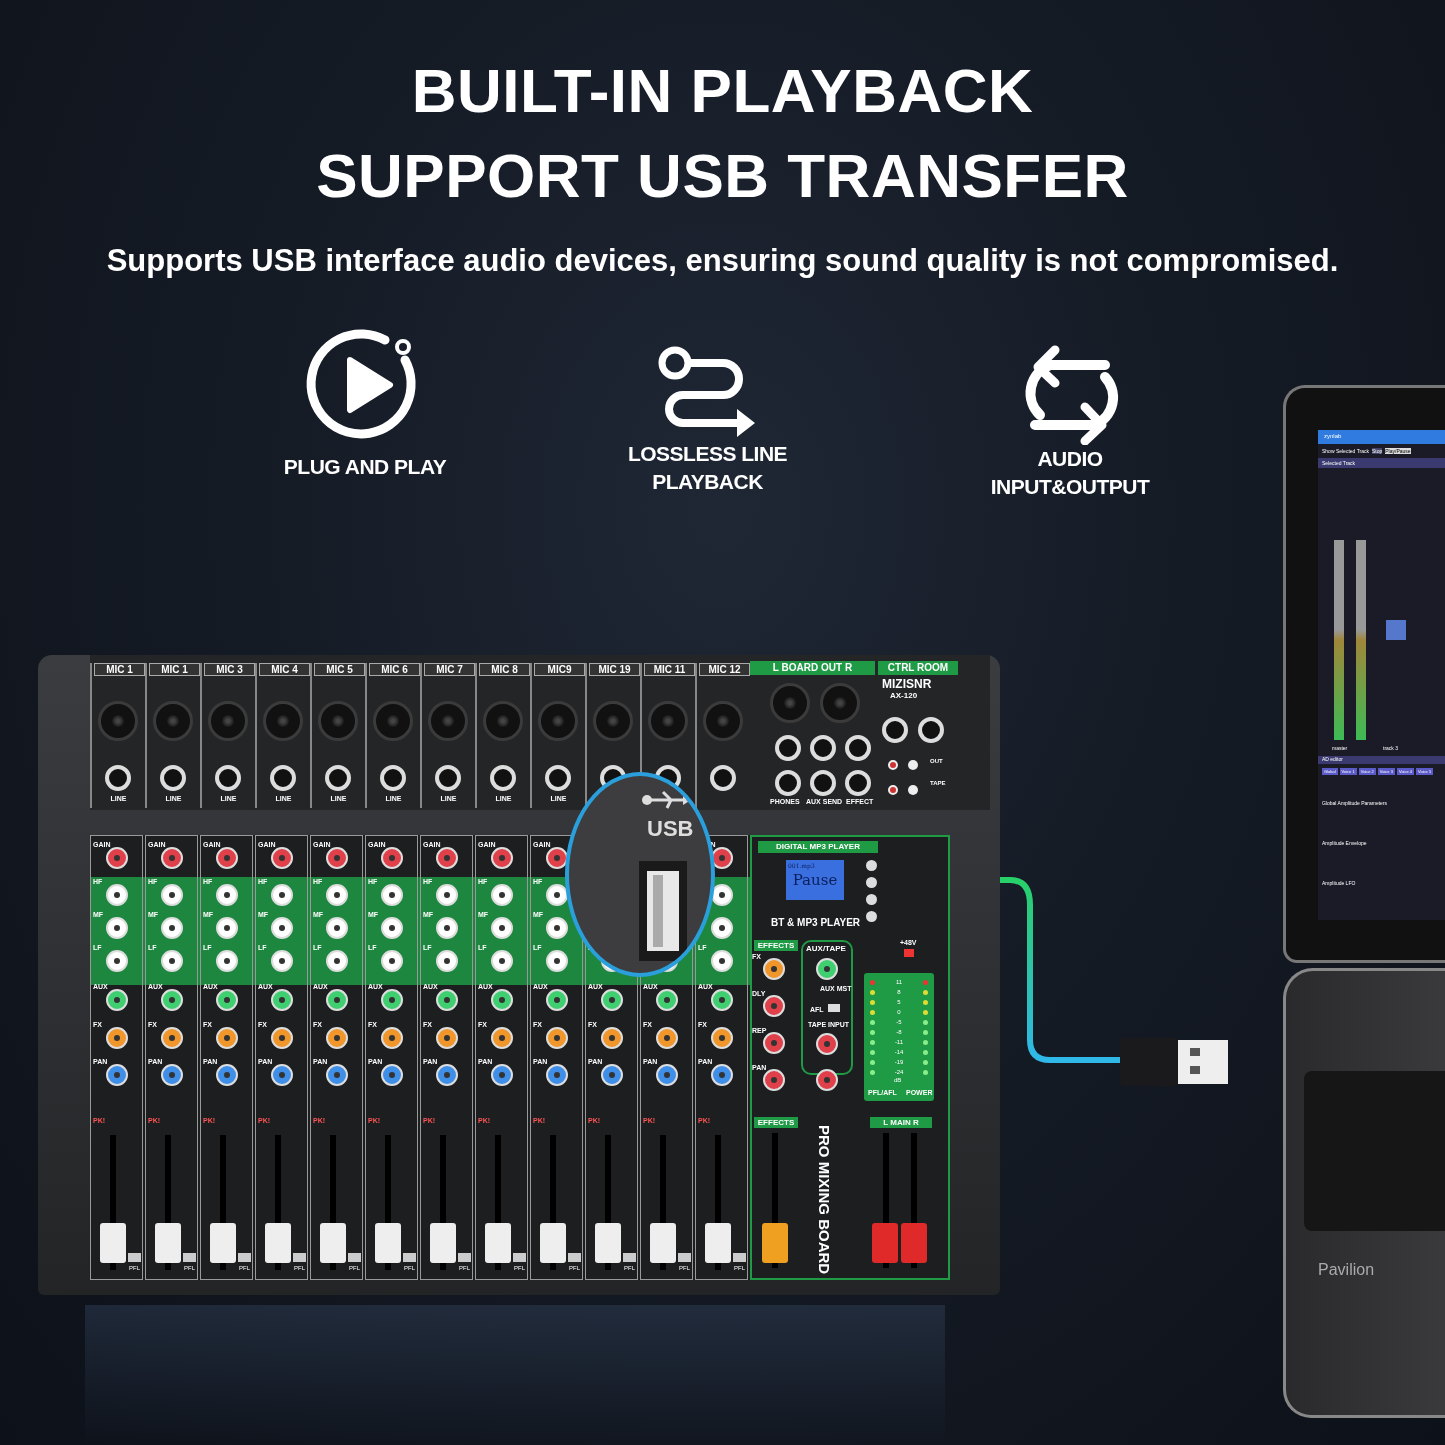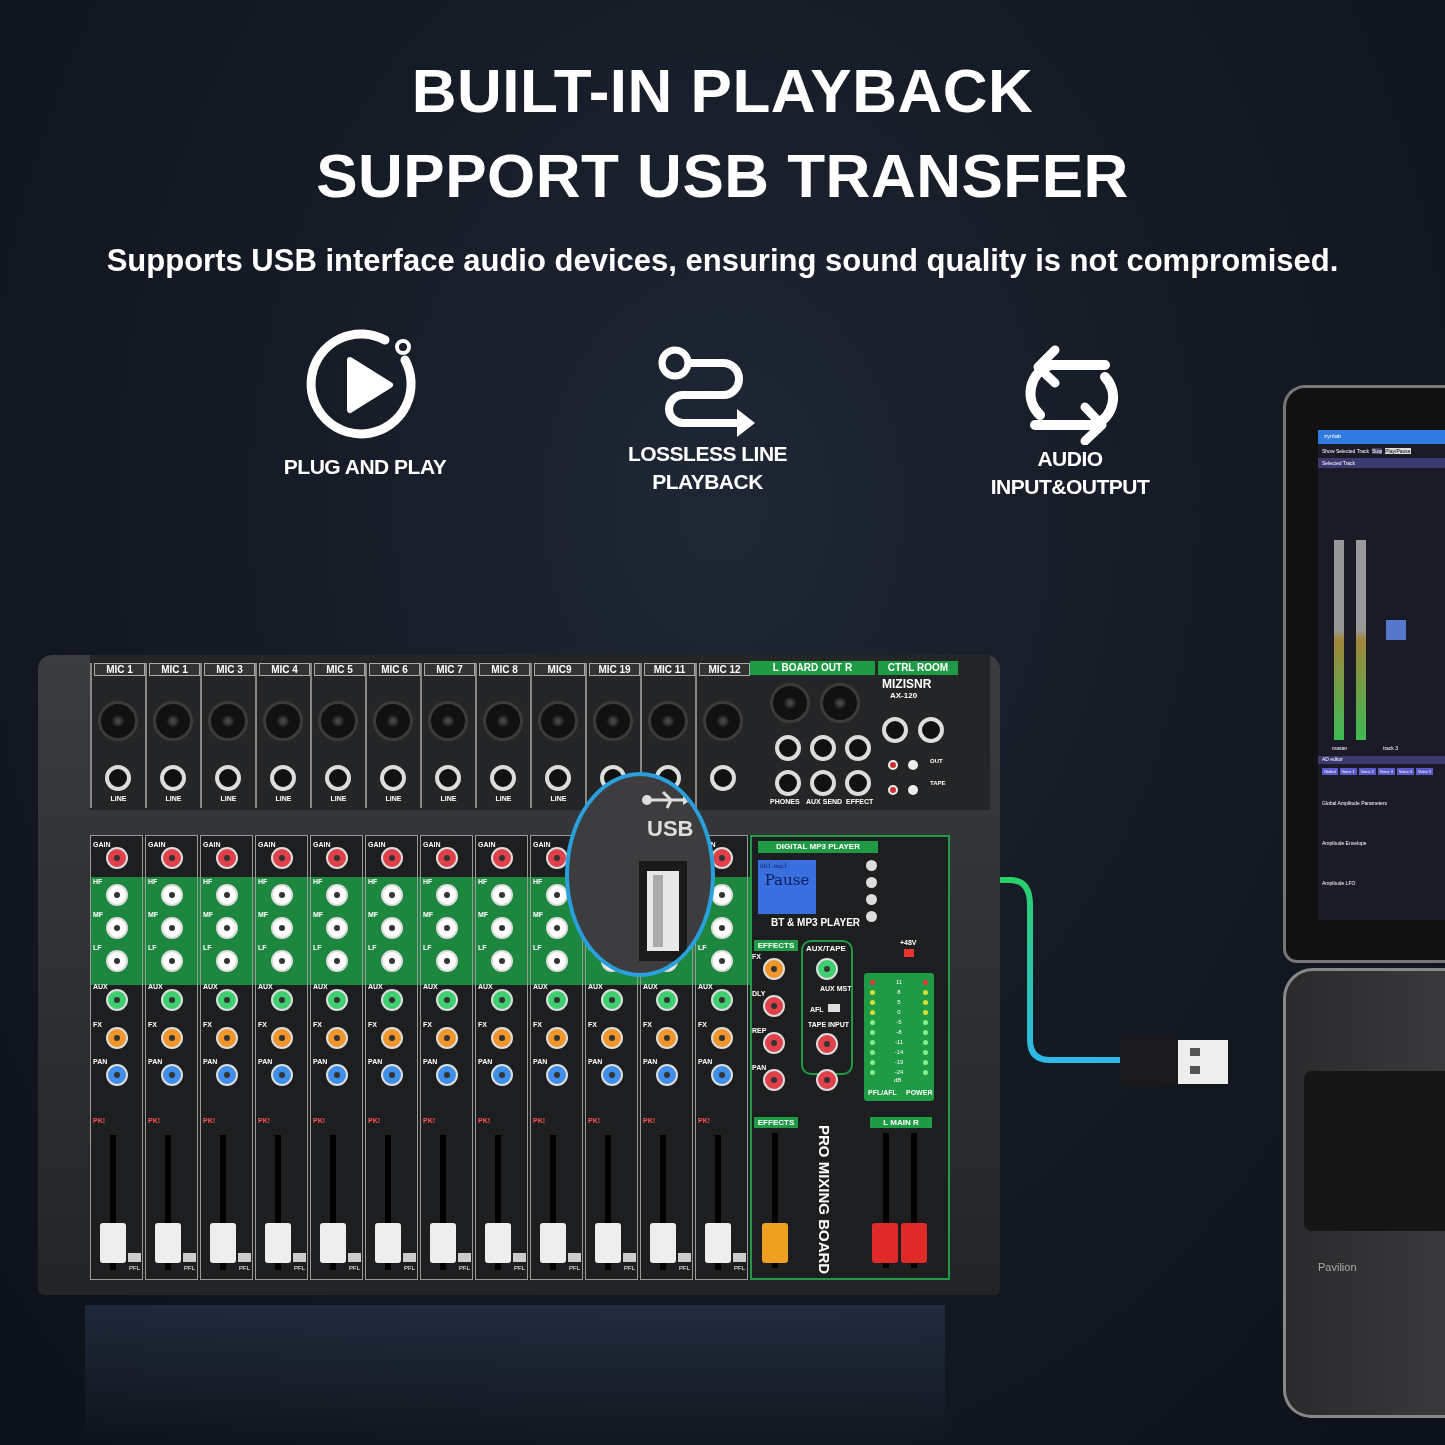--- a/index.html
+++ b/index.html
@@ -439,21 +439,21 @@
       <div class="knob" style="left:673px;top:409px;background:#3f8ee8;"></div>
       <div class="klbl" style="left:660px;top:462px;color:#f55;">PK!</div>
       <div class="fader-track" style="left:677px;top:480px;height:135px;"></div>
       <div class="fader-cap" style="left:667px;top:568px;background:#eee;"></div>
       <div class="pfl" style="left:695px;top:598px;"></div>
       <div class="pfl-lbl" style="left:696px;top:610px;position:absolute;">PFL</div>
     </div>
 
   <div style="position:absolute;left:712px;top:180px;width:200px;height:445px;border:2px solid #1f9a45;background:#1d1e20;"></div>
   <div style="position:absolute;left:720px;top:186px;width:120px;height:12px;font-size:8px;line-height:12px;" class="green-lbl">DIGITAL MP3 PLAYER</div>
-  <div class="lcd" style="left:720px;top:205px;width:58px;height:54px;">
+  <div class="lcd" style="left:748px;top:205px;width:58px;height:40px;">
     <div style="font-size:6px;padding:2px;">001.mp3</div>
     <div style="font-size:15px;text-align:center;">Pause</div>
   </div>
   <div style="position:absolute;left:733px;top:262px;font-size:10px;font-weight:700;">BT &amp; MP3 PLAYER</div>
   <div style="position:absolute;left:828px;top:205px;width:11px;height:11px;border-radius:50%;background:#ddd;"></div>
   <div style="position:absolute;left:828px;top:222px;width:11px;height:11px;border-radius:50%;background:#ddd;"></div>
   <div style="position:absolute;left:828px;top:239px;width:11px;height:11px;border-radius:50%;background:#ddd;"></div>
   <div style="position:absolute;left:828px;top:256px;width:11px;height:11px;border-radius:50%;background:#ddd;"></div>
 
   <div style="position:absolute;left:716px;top:285px;width:44px;height:11px;font-size:8px;line-height:11px;" class="green-lbl">EFFECTS</div>
@@ -573,14 +573,14 @@
       <span style="background:#5a5ac8;font-size:4px;padding:1px 2px;">Voice 3</span>
       <span style="background:#5a5ac8;font-size:4px;padding:1px 2px;">Voice 4</span>
       <span style="background:#5a5ac8;font-size:4px;padding:1px 2px;">Voice 5</span>
     </div>
   <div style="position:absolute;left:4px;top:370px;font-size:5px;">Global Amplitude Parameters</div>
   <div style="position:absolute;left:4px;top:410px;font-size:5px;">Amplitude Envelope</div>
   <div style="position:absolute;left:4px;top:450px;font-size:5px;">Amplitude LFO</div>
 </div>
 <div class="laptop-base">
   <div style="position:absolute;left:18px;top:100px;width:150px;height:160px;background:#161616;border-radius:8px;"></div>
-  <div style="position:absolute;left:32px;top:290px;font-size:11px;color:#aaa;text-align:center;">Pavilion</div>
+  <div style="position:absolute;left:32px;top:290px;font-size:16px;color:#aaa;text-align:center;">Pavilion</div>
 </div>
 
 </body></html>

